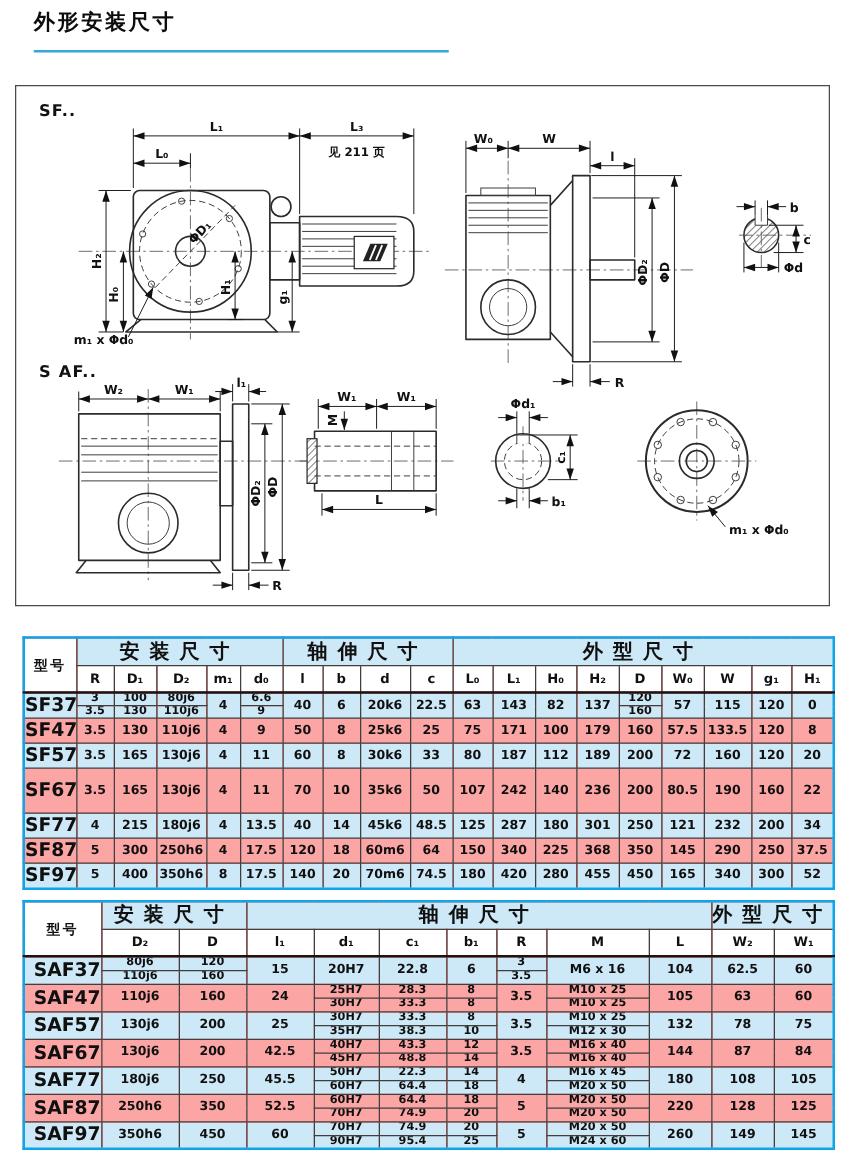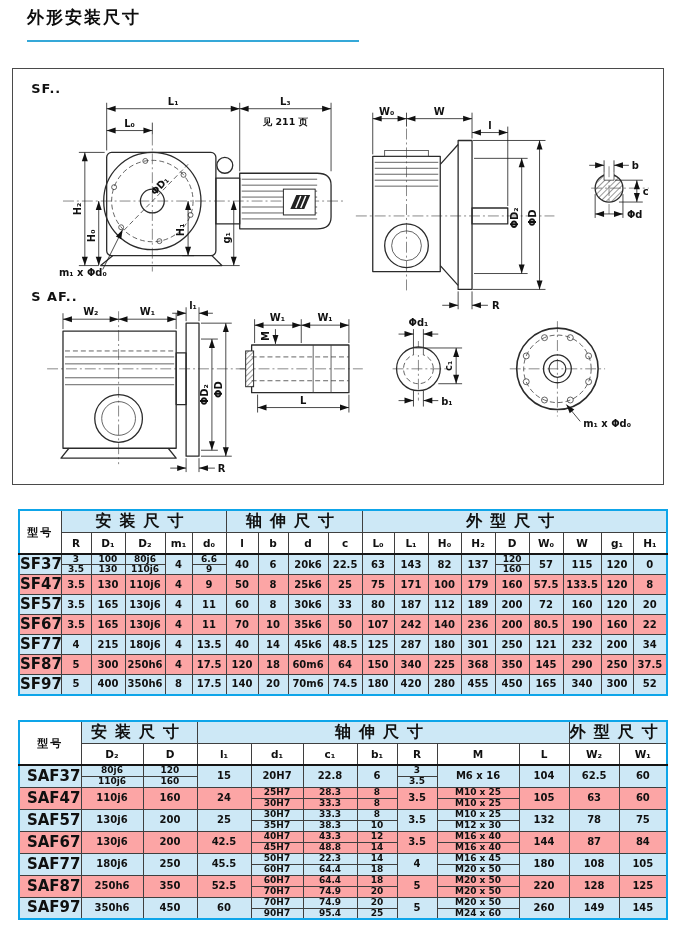--- a/index.html
+++ b/index.html
@@ -423,21 +423,21 @@
         <td>80</td>
         <td>187</td>
         <td>112</td>
         <td>189</td>
         <td>200</td>
         <td>72</td>
         <td>160</td>
         <td>120</td>
         <td>20</td>
       </tr>
-      <tr style="height: 20px;">
+      <tr style="height: 36px;">
         <td class="mc">SF67</td>
         <td>3.5</td>
         <td>165</td>
         <td>130j6</td>
         <td>4</td>
         <td>11</td>
         <td>70</td>
         <td>10</td>
         <td>35k6</td>
         <td>50</td>

